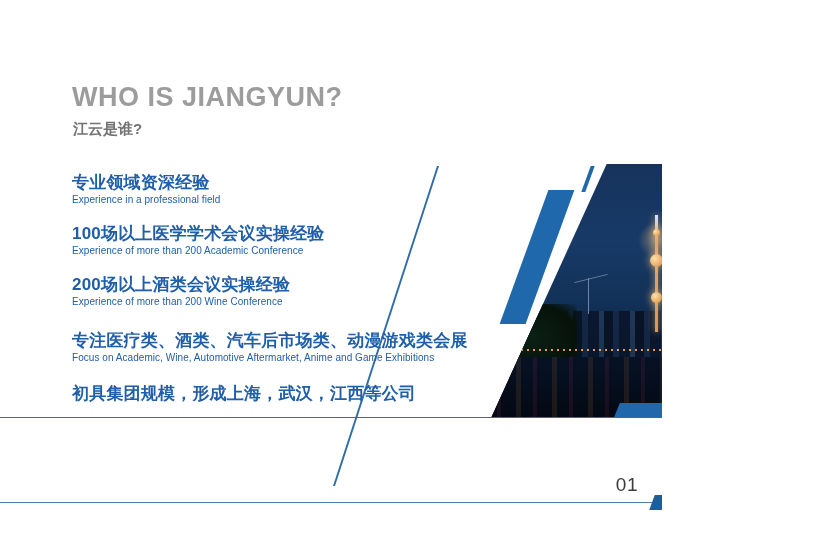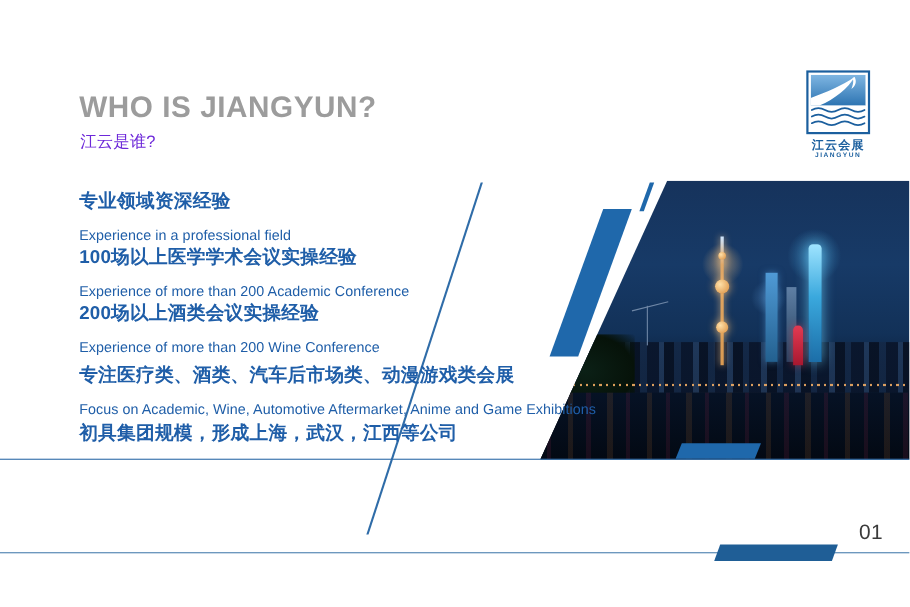--- a/index.html
+++ b/index.html
@@ -5,21 +5,21 @@
   html, body {
     margin: 0;
     padding: 0;
     background: #ffffff;
   }
   body {
     font-family: "Liberation Sans", "DejaVu Sans", sans-serif;
   }
   #slide {
     position: relative;
-    width: 827px;
+    width: 662px;
     height: 552px;
     background: #ffffff;
     overflow: hidden;
   }
 
   
   #title-en {
     position: absolute;
     left: 72px;
     top: 82px;
@@ -27,22 +27,22 @@
     font-weight: bold;
     letter-spacing: 0.5px;
     color: #9c9c9c;
     white-space: nowrap;
   }
   #title-zh {
     position: absolute;
     left: 73px;
     top: 120px;
     font-size: 15px;
-    font-weight: normal;
-    color: #6d28d9;
+    font-weight: bold;
+    color: #737373;
     white-space: nowrap;
   }
 
   
   #bullets {
     position: absolute;
     left: 72px;
     top: 176px;
     width: 330px;
   }
@@ -52,27 +52,27 @@
   }
   .b-zh {
     font-size: 17px;
     font-weight: bold;
     color: #1f5ea8;
     white-space: nowrap;
     letter-spacing: 0.2px;
     line-height: 14px;
   }
   .b-en {
-    font-size: 13px;
+    font-size: 10px;
     font-weight: normal;
     color: #1f5ea8;
     white-space: nowrap;
     letter-spacing: 0.05px;
     line-height: 12px;
-    margin-top: 18px;
+    margin-top: 4px;
   }
 
   
   .hrule {
     position: absolute;
     left: 0;
     width: 827px;
     height: 1px;
     background: #2f6ca8;
   }

